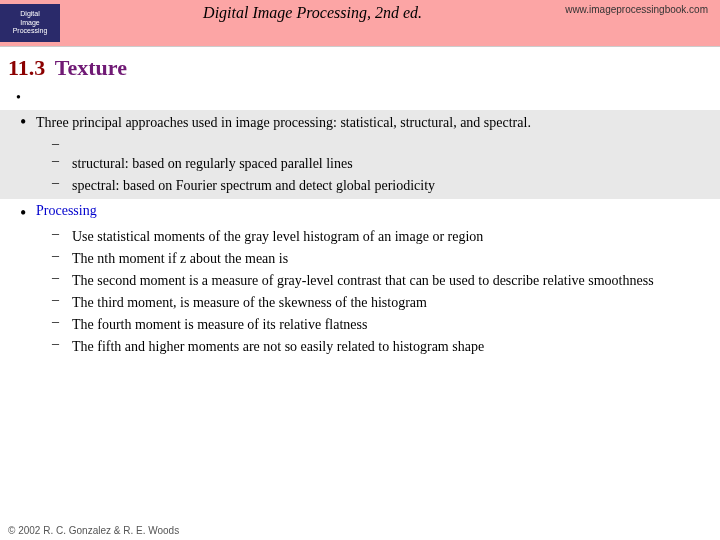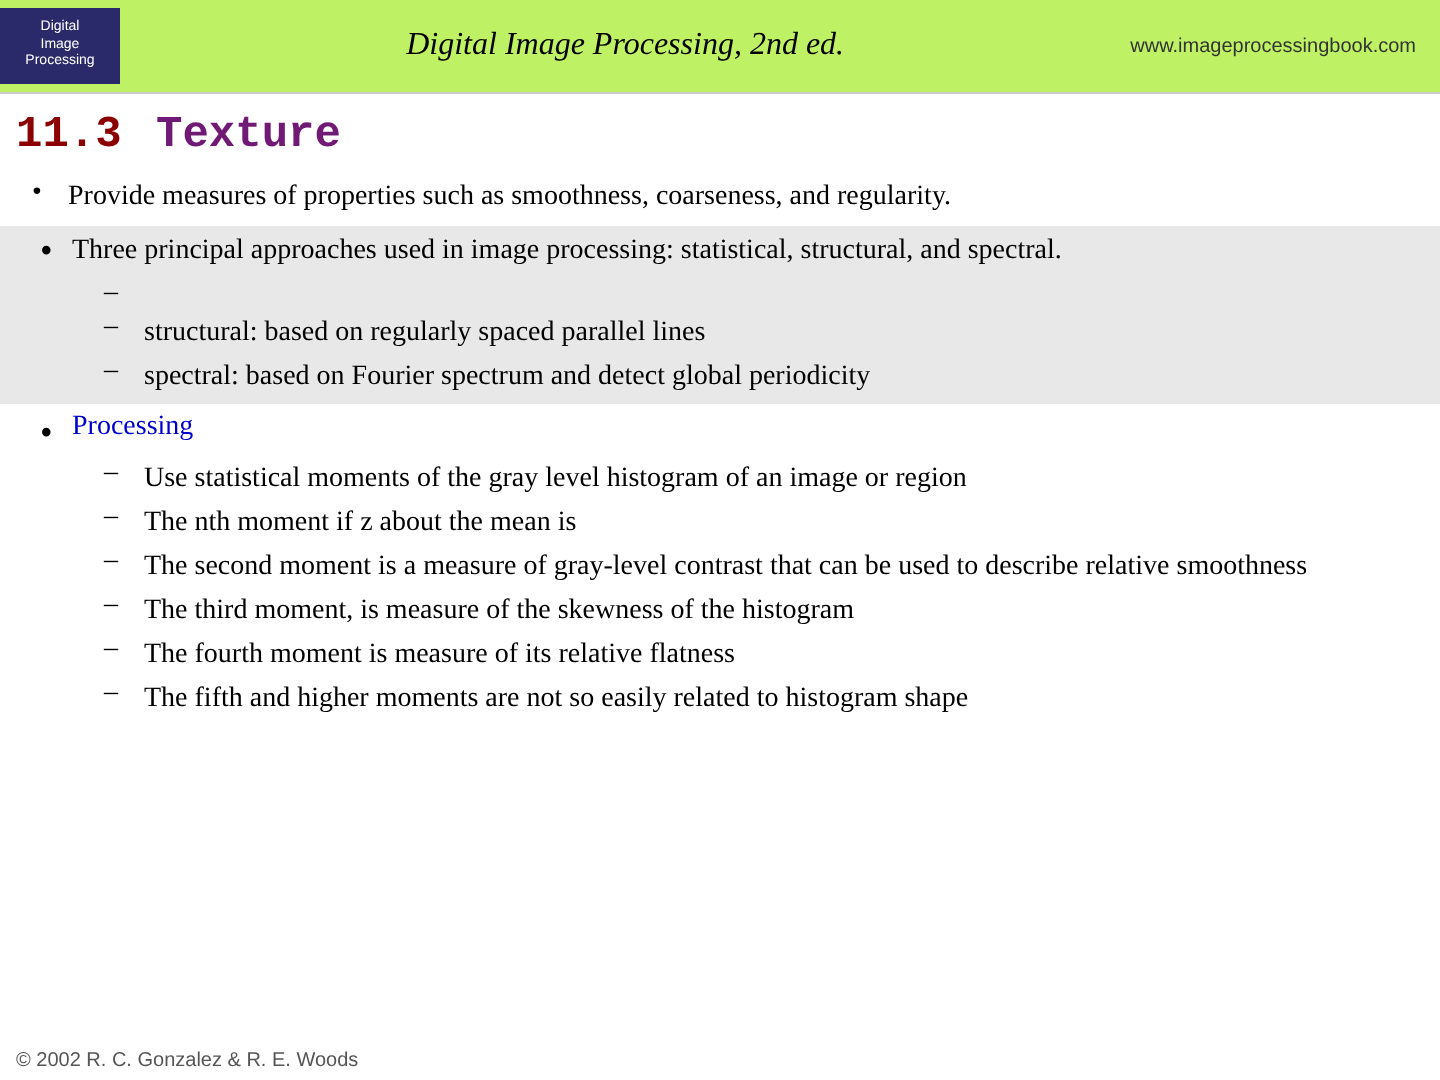--- a/index.html
+++ b/index.html
@@ -9,25 +9,24 @@
       background: #fff;
       font-family: 'Times New Roman', Times, serif;
       font-size: 14px;
       overflow: hidden;
       position: relative;
     }
 
     
     .header {
       display: flex;
-      align-items: center;
       justify-content: space-between;
       padding: 4px 12px 4px 0;
       border-bottom: 1px solid #ccc;
-      background: #bef264;
+      background: #fca5a5;
     }
     .header-logo {
       width: 60px;
       height: 38px;
       background: #2a2a6a;
       display: flex;
       flex-direction: column;
       align-items: center;
       justify-content: center;
       padding: 2px;
@@ -50,21 +49,20 @@
       font-size: 10px;
       color: #333;
       font-family: Arial, sans-serif;
     }
 
     
     .section-heading {
       display: flex;
       align-items: center;
       padding: 8px 0 4px 8px;
-      font-family: Liberation Mono, monospace;
     }
     .section-number {
       font-size: 22px;
       font-weight: bold;
       color: #8B0000;
       margin-right: 4px;
     }
     .section-title {
       font-size: 22px;
       font-weight: bold;
@@ -172,21 +170,20 @@
 
 <div class="section-heading">
   <span class="section-number">11.3</span>
   <span class="section-title">&nbsp;<span>Texture</span></span>
 </div>
 
 <div class="content">
 
   <div class="intro-item">
     <span class="bullet">•</span>
-    <span class="intro-text">Provide measures of properties such as smoothness, coarseness, and regularity.</span>
   </div>
 
   <div class="bullet-section highlight-row">
     <div class="main-bullet">
       <span class="main-bullet-dot">•</span>
       <span class="main-bullet-text">Three principal approaches used in image processing: statistical, structural, and spectral.</span>
     </div>
     <div class="sub-bullets">
       <div class="sub-bullet">
         <span class="sub-dash">–</span>

